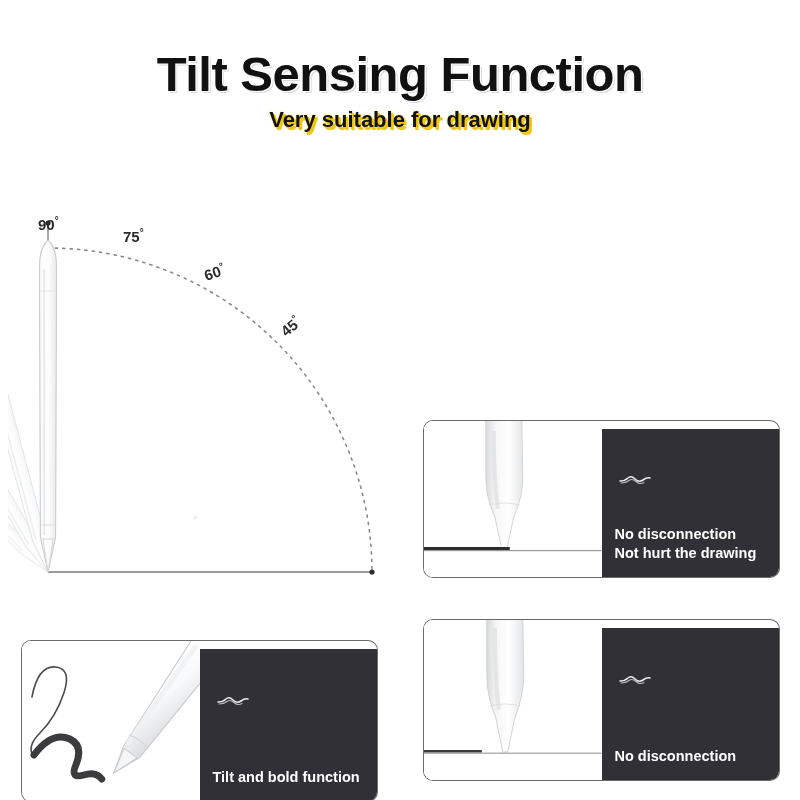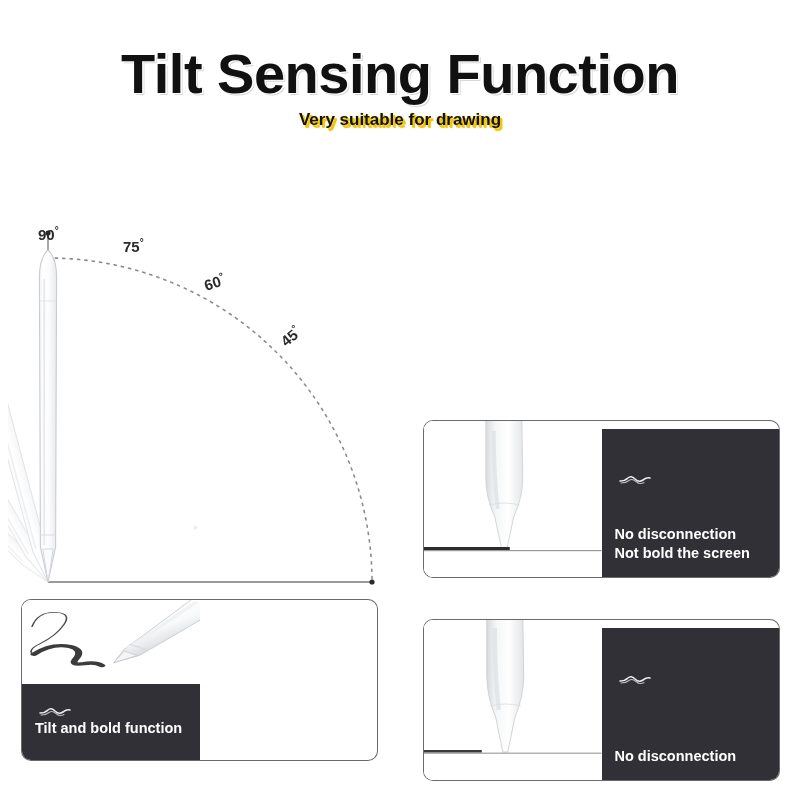--- a/index.html
+++ b/index.html
@@ -17,49 +17,49 @@
 
   
   #heading-block {
     position: absolute;
     top: 50px;
     left: 0;
     width: 800px;
     text-align: center;
   }
   #main-title {
-    font-size: 56px;
+    font-size: 49px;
     font-weight: bold;
     color: #111111;
     letter-spacing: -0.5px;
     line-height: 48px;
     text-shadow:
        1.4px 1.4px 0 #ffffff,
        2.2px 2.2px 0 #d8d8d8,
       -1px -1px 0 #ffffff,
        1px -1px 0 #ffffff,
       -1px  1px 0 #ffffff;
   }
   #sub-title {
-    font-size: 17px;
+    font-size: 22px;
     font-weight: bold;
     color: #121212;
     line-height: 36px;
     margin-top: 4px;
     text-shadow:
       2px 2px 0 #f3c70a,
       2.6px 2.6px 1px #e8bd05,
       0 0 2px #f7d84a;
   }
 
   
   #tilt-diagram {
     position: absolute;
     left: 8px;
-    top: 205px;
+    top: 195px;
     width: 400px;
     height: 400px;
   }
   #tilt-diagram svg { display: block; }
 
   .angle-label {
     position: absolute;
     font-size: 15px;
     font-weight: bold;
     color: #2a2a2a;
@@ -105,21 +105,21 @@
     bottom: 22px;
     color: #ffffff;
     font-size: 14.5px;
     font-weight: bold;
     line-height: 19px;
     white-space: nowrap;
   }
   .panel-caption .line2 { display: block; }
 
   #panel-top-right   { left: 424px; top: 421px; width: 355px; height: 156px; }
-  #panel-bottom-left { left: 22px;  top: 600px; width: 355px; height: 160px; flex-direction: column; }
+  #panel-bottom-left { left: 22px;  top: 641px; width: 355px; height: 160px; }
   #panel-bottom-right{ left: 424px; top: 620px; width: 355px; height: 160px; }
 </style>
 </head>
 <body>
 
 <div id="heading-block">
   <div id="main-title">Tilt Sensing Function</div>
   <div id="sub-title">Very suitable for drawing</div>
 </div>
 
@@ -209,21 +209,21 @@
       <rect x="-4" y="129" width="182" height="1.2" fill="#9a9a9c"></rect>
     </svg>
   </div>
   <div class="panel-dark">
     <svg class="wave-icon" viewBox="0 0 34 14">
       <path d="M 2 8 Q 7 8 10 5 Q 13 2 17 6 Q 21 10 25 7 Q 29 4 32 5" stroke="#e9eaec" stroke-width="1.6" fill="none" stroke-linecap="round"></path>
       <path d="M 3 10 Q 8 10 11 7.5 Q 14 5 18 8.5 Q 22 12 26 9.5" stroke="#b9babd" stroke-width="1.1" fill="none" stroke-linecap="round"></path>
     </svg>
     <div class="panel-caption">
       <span>No disconnection</span>
-      <span class="line2">Not bold the screen</span>
+      <span class="line2">Not hurt the drawing</span>
     </div>
   </div>
 </div>
 
 <div class="feature-panel" id="panel-bottom-left">
   <div class="panel-photo">
     <svg viewBox="0 0 178 160" preserveAspectRatio="none">
       <defs>
         <linearGradient id="tipB" x1="0.1" y1="0" x2="0.9" y2="1">
           <stop offset="0%" stop-color="#ffffff"></stop>

